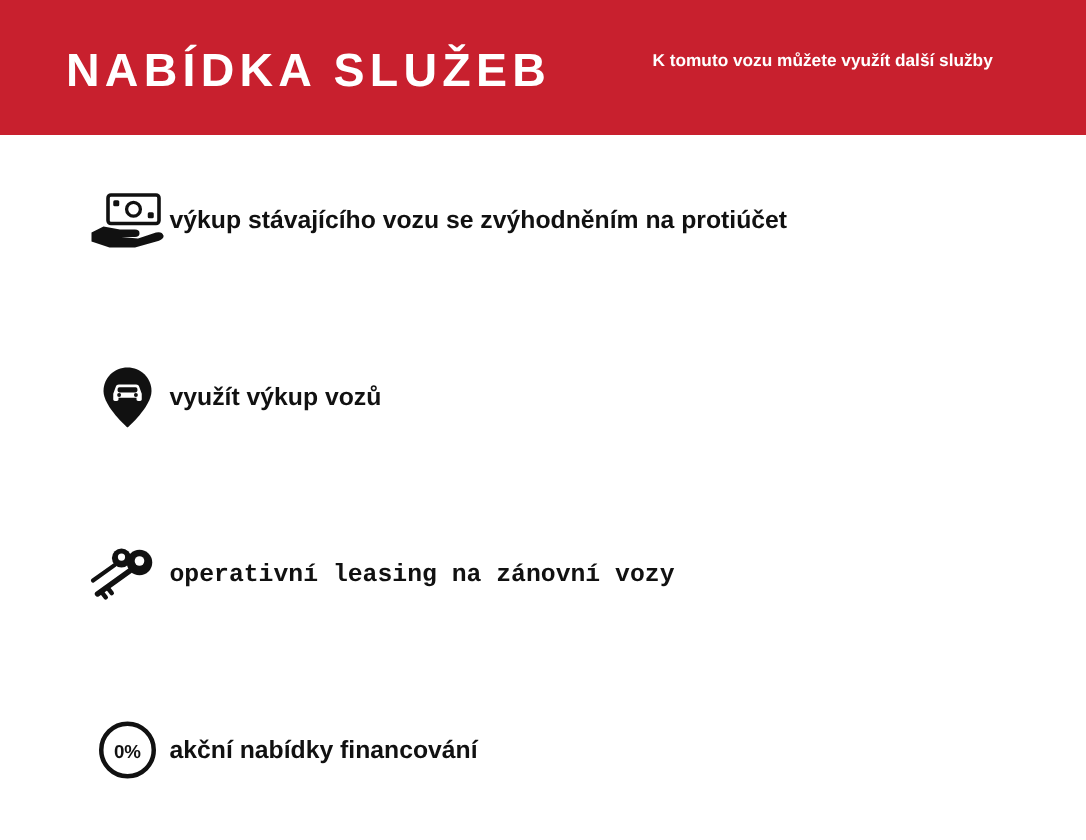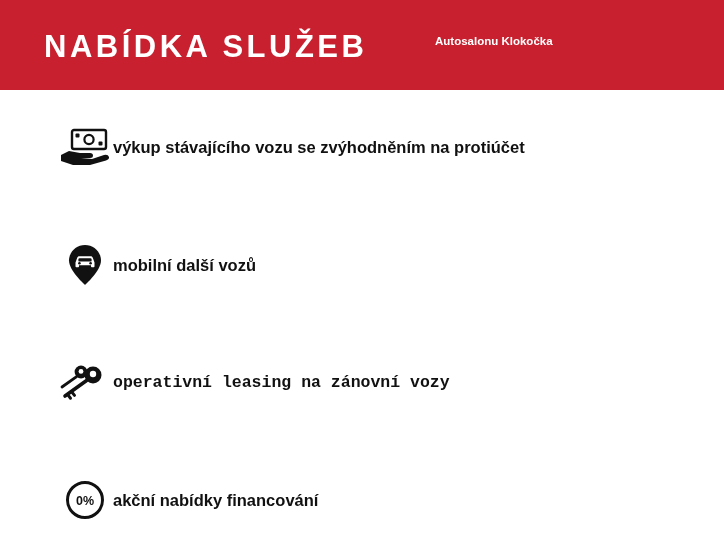--- a/index.html
+++ b/index.html
@@ -114,21 +114,21 @@
   svg { display: block; }
 </style>
 </head>
 <body>
 
 <div class="page">
 
   <div class="header">
     <div class="header-title">NABÍDKA SLUŽEB</div>
     <div class="header-sub">
-      <div>Autosalonu Klokočka</div>
+      <div>K tomuto vozu můžete využít další služby</div>
     </div>
   </div>
 
   <div class="list">
 
     <div class="row" id="row-0">
       <div class="icon-wrap">
         <svg width="52" height="38" viewBox="0 0 52 38">
           <g fill="#111111">
             <rect x="13" y="2" width="34" height="19" rx="2" fill="none" stroke="#111111" stroke-width="2.4"></rect>
@@ -151,21 +151,21 @@
               <path d="M12.5 19.5 L14.2 14.8 C14.5 13.9 15.3 13.3 16.3 13.3 L27.7 13.3 C28.7 13.3 29.5 13.9 29.8 14.8 L31.5 19.5 L31.5 23.2 C31.5 23.8 31 24.3 30.4 24.3 L29.1 24.3 C28.5 24.3 28 23.8 28 23.2 L28 22.2 L16 22.2 L16 23.2 C16 23.8 15.5 24.3 14.9 24.3 L13.6 24.3 C13 24.3 12.5 23.8 12.5 23.2 Z"></path>
             </g>
             <g fill="#111111">
               <rect x="15.4" y="15.2" width="13.2" height="3.4" rx="1.2"></rect>
               <circle cx="16.4" cy="20.3" r="1.3"></circle>
               <circle cx="27.6" cy="20.3" r="1.3"></circle>
             </g>
           </g>
         </svg>
       </div>
-      <div class="label">mobilní další vozů</div>
+      <div class="label">využít výkup vozů</div>
     </div>
 
     <div class="row" id="row-2">
       <div class="icon-wrap">
         <svg width="54" height="40" viewBox="0 0 54 40">
           <g stroke="#111111" fill="none" stroke-width="2.6">
             <circle cx="35" cy="12" r="8.5" fill="#111111" stroke="none"></circle>
             <circle cx="35" cy="11" r="3.2" fill="#ffffff" stroke="none"></circle>
             <path d="M28.6 17.5 L7 33" stroke-width="3.6" stroke-linecap="round"></path>
             <path d="M13.5 28.6 L16.5 32.4" stroke-width="3" stroke-linecap="round"></path>

